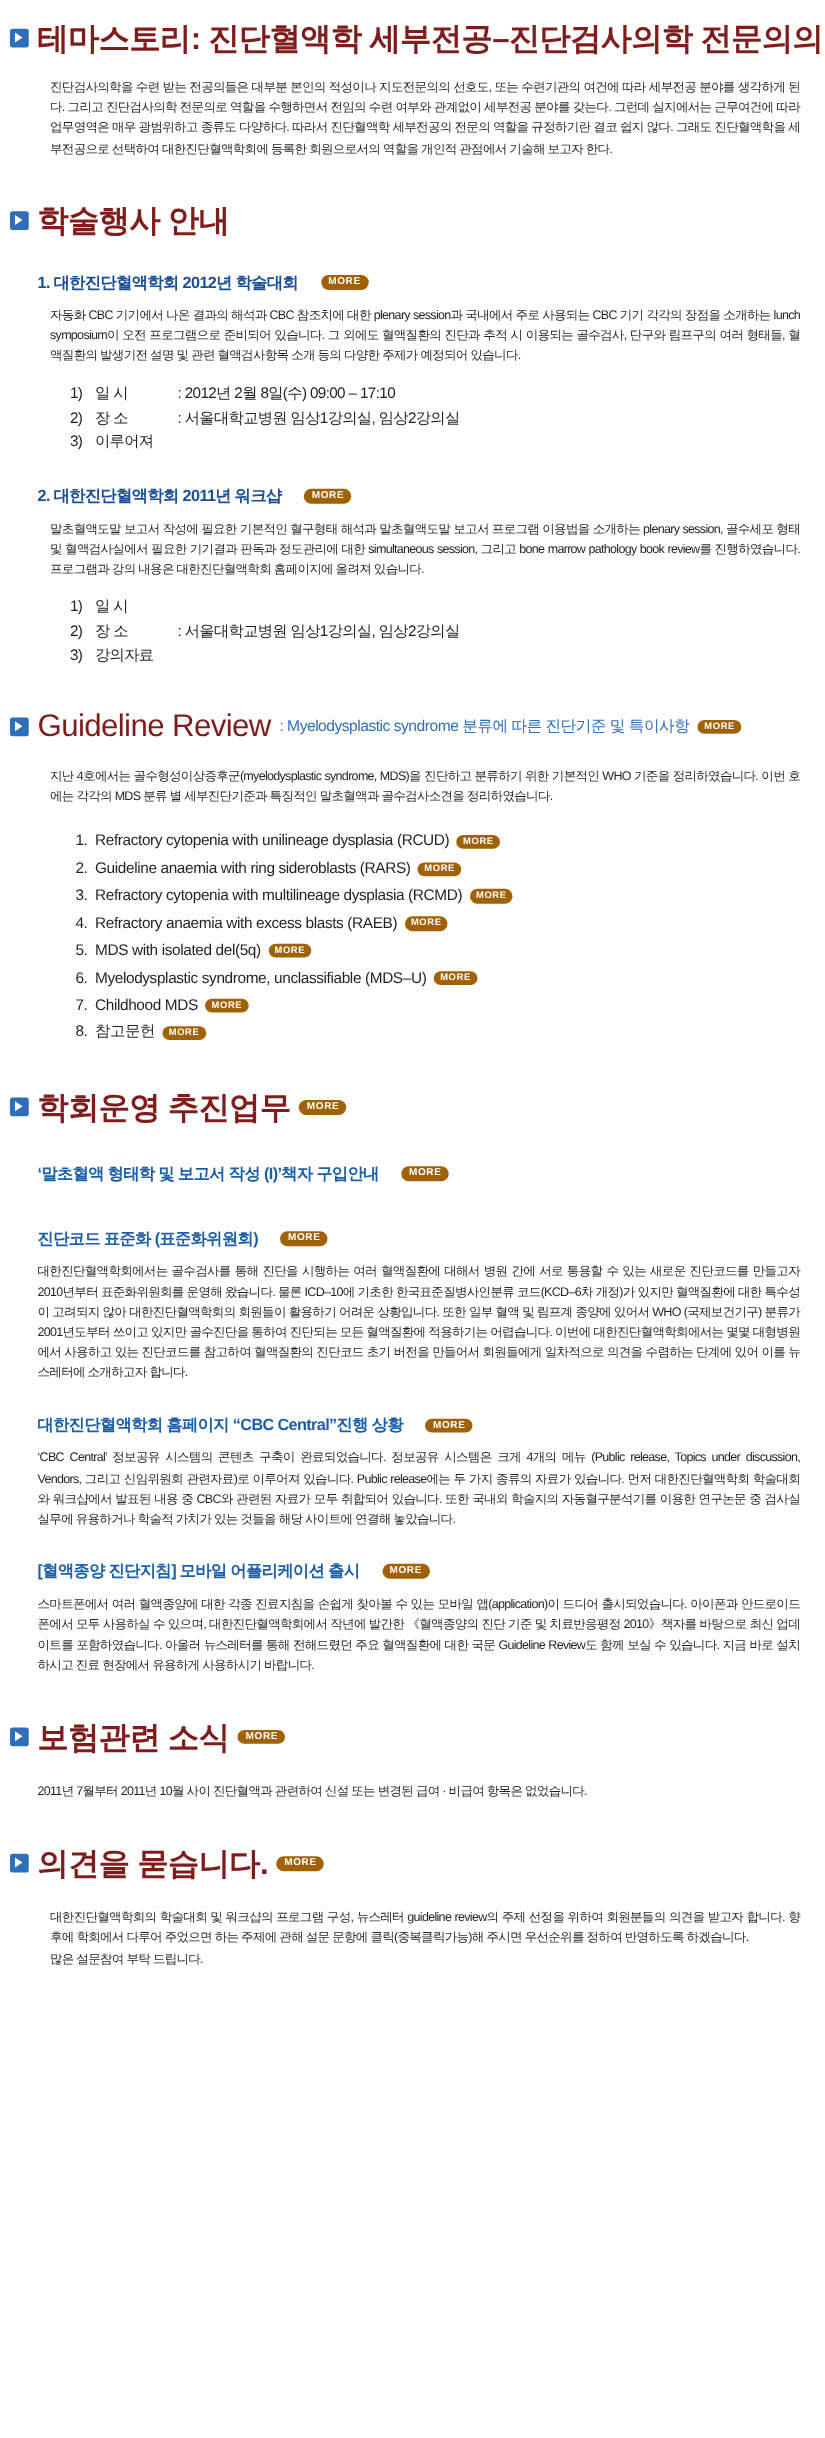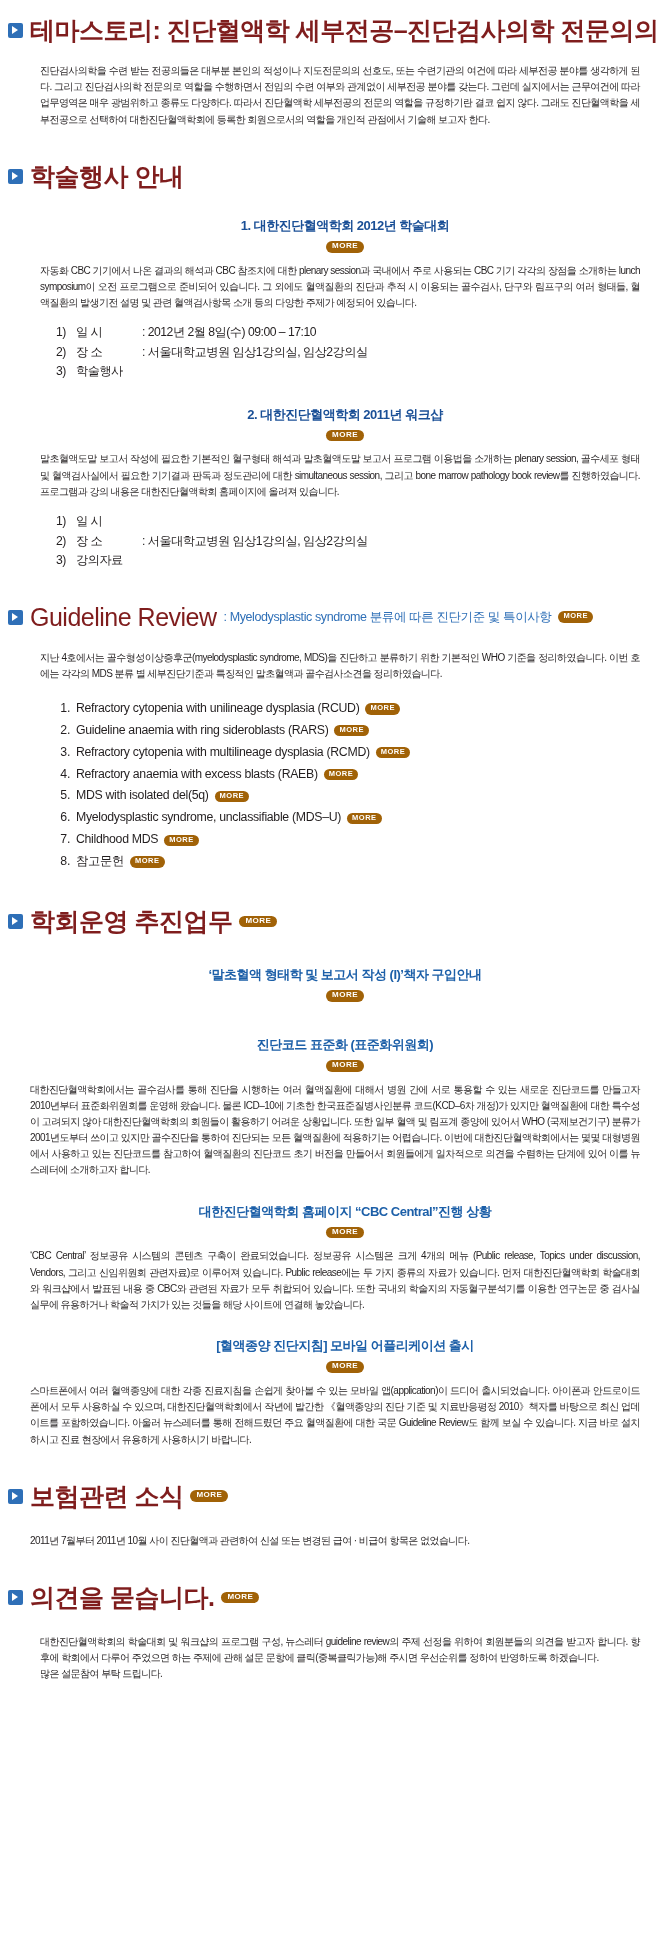--- a/index.html
+++ b/index.html
@@ -96,22 +96,21 @@
 
   
   .sub-head {
     font-size: 13px;
     font-weight: bold;
     color: #1c5fa8;
     letter-spacing: -0.5px;
     margin: 0 0 0 30px;
     display: flex;
     align-items: center;
-    gap: 6px;
-    flex-direction: column;
+    gap: 18px;
   }
   .sub-head.navy { color: #1a4f96; }
 
   
   .info-list {
     margin: 0 0 0 56px;
     font-size: 12.2px;
     line-height: 1.6;
     letter-spacing: -0.5px;
     color: #231f20;
@@ -176,21 +175,21 @@
       <span class="info-key">일      시</span>
       <span class="info-val">: 2012년 2월 8일(수) 09:00 – 17:10</span>
     </div>
     <div class="info-row">
       <span class="info-num">2)</span>
       <span class="info-key">장      소</span>
       <span class="info-val">: 서울대학교병원 임상1강의실, 임상2강의실</span>
     </div>
     <div class="info-row">
       <span class="info-num">3)</span>
-      <span class="info-key">학술행사</span>
+      <span class="info-key">이루어져</span>
       <span class="info-val"></span>
     </div>
   </div>
 
   <div class="sp24"></div>
 
   <div class="sub-head navy">
     <span>2. 대한진단혈액학회 2011년 워크샵</span>
     <span class="more-badge">MORE</span>
   </div>

